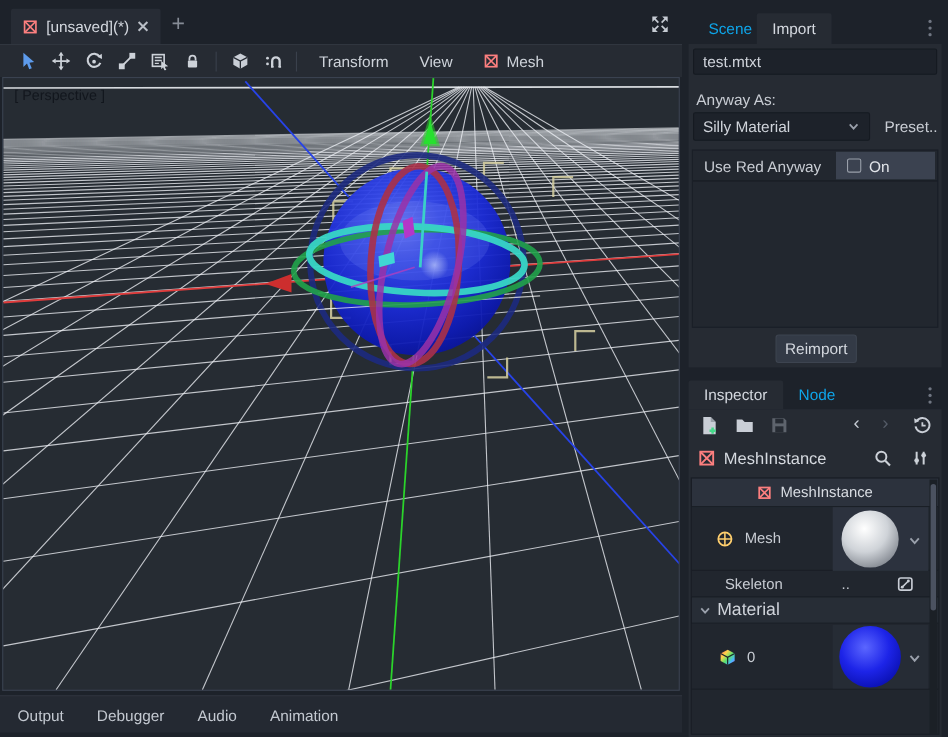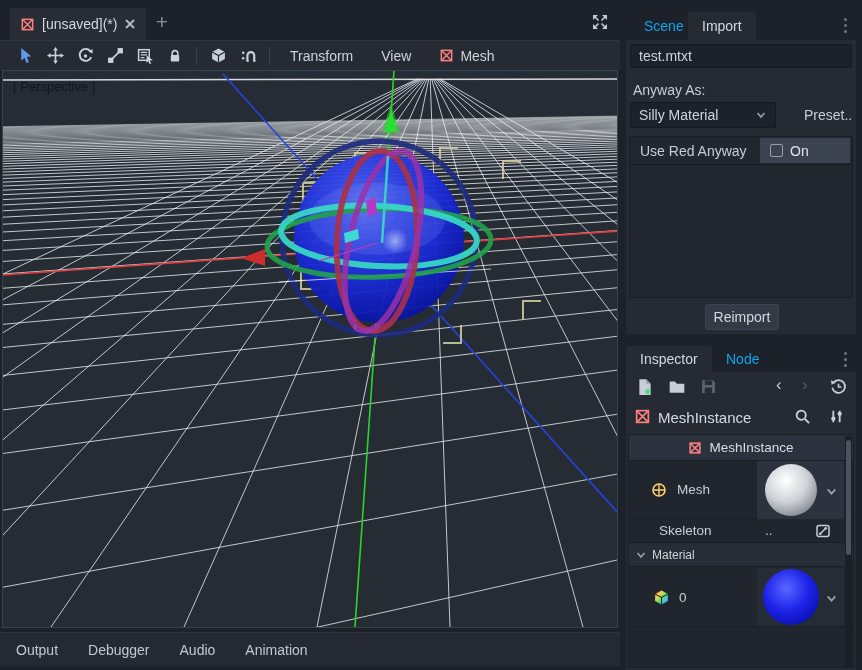--- a/index.html
+++ b/index.html
@@ -39,21 +39,21 @@
   .param-cell { position:absolute; right:2px; top:1px; width:90px; height:25px; background:#3b4250; display:flex; align-items:center; gap:7px; padding-left:10px; }
   .checkbox { width:13px; height:13px; border:1.5px solid #9aa0aa; border-radius:2px; background:transparent; }
   .btn { background:#333a46; border:1px solid #3d4450; border-radius:3px; color:#d4d8df; font-size:14px; display:flex; align-items:center; justify-content:center; }
 
   .insp-body { left:626px; top:372px; width:230px; height:298px; background:#262b33; }
   .insp-list { position:absolute; left:2px; top:62px; width:226px; height:234px; background:#21262e; border:1px solid #1a1f26; overflow:hidden; }
   .cat-header { height:26px; background:#2c323d; display:flex; align-items:center; justify-content:center; gap:7px; font-size:13.5px; color:#d8dce2; border-bottom:1px solid #1a1f26; }
   .prop-row { position:relative; border-bottom:1px solid #1a1f26; }
   .prop-label { font-size:13.5px; color:#c8ccd3; }
   .thumb { border-radius:1px; }
-  .sec-header { height:24px; background:#272d36; display:flex; align-items:center; gap:5px; padding-left:6px; font-size:12px; color:#cfd3da; border-bottom:1px solid #1a1f26; }
+  .sec-header { height:24px; background:#272d36; display:flex; align-items:center; gap:5px; padding-left:6px; font-size:16px; color:#cfd3da; border-bottom:1px solid #1a1f26; }
   .scrollbar { position:absolute; right:1px; top:1px; width:7px; height:232px; background:#1b2026; }
   .scrollbar .handle { position:absolute; left:1px; top:4px; width:5px; height:115px; background:#4b5260; border-radius:3px; }
 
   svg.icon { display:block; }
   text { user-select:none; }
 </style>
 </head>
 <body>
 
 <div class="abs tabbar">
@@ -320,21 +320,21 @@
     <i></i>
     <i></i>
     <i></i>
   </div>
 
 <div class="abs import-dock">
   <div class="abs field" style="left:4px; top:4px; width:222px; height:24px;">
     <span>test.mtxt</span>
   </div>
   <div class="abs imp-label" style="left:7px; top:42px;">Anyway As:</div>
-  <div class="abs field" style="left:4px; top:62px; width:146px; height:26px; justify-content:space-between;">
+  <div class="abs field" style="left:4px; top:62px; width:161px; height:26px; justify-content:space-between;">
     <span>Silly Material</span>
     <svg class="icon" width="12" height="12" viewBox="0 0 12 12">
       <path d="M2.5 4 L6 8 L9.5 4" fill="none" stroke="#9aa0ab" stroke-width="1.6"></path>
     </svg>
   </div>
   <div class="abs imp-label" style="left:178px; top:67px;">Preset..</div>
 
   <div class="abs params-box" style="left:3px; top:96px; width:224px; height:162px;">
     <div class="param-row">
       <span class="abs prop-label" style="left:10px; top:6px; font-size:14px;">Use Red Anyway</span>

